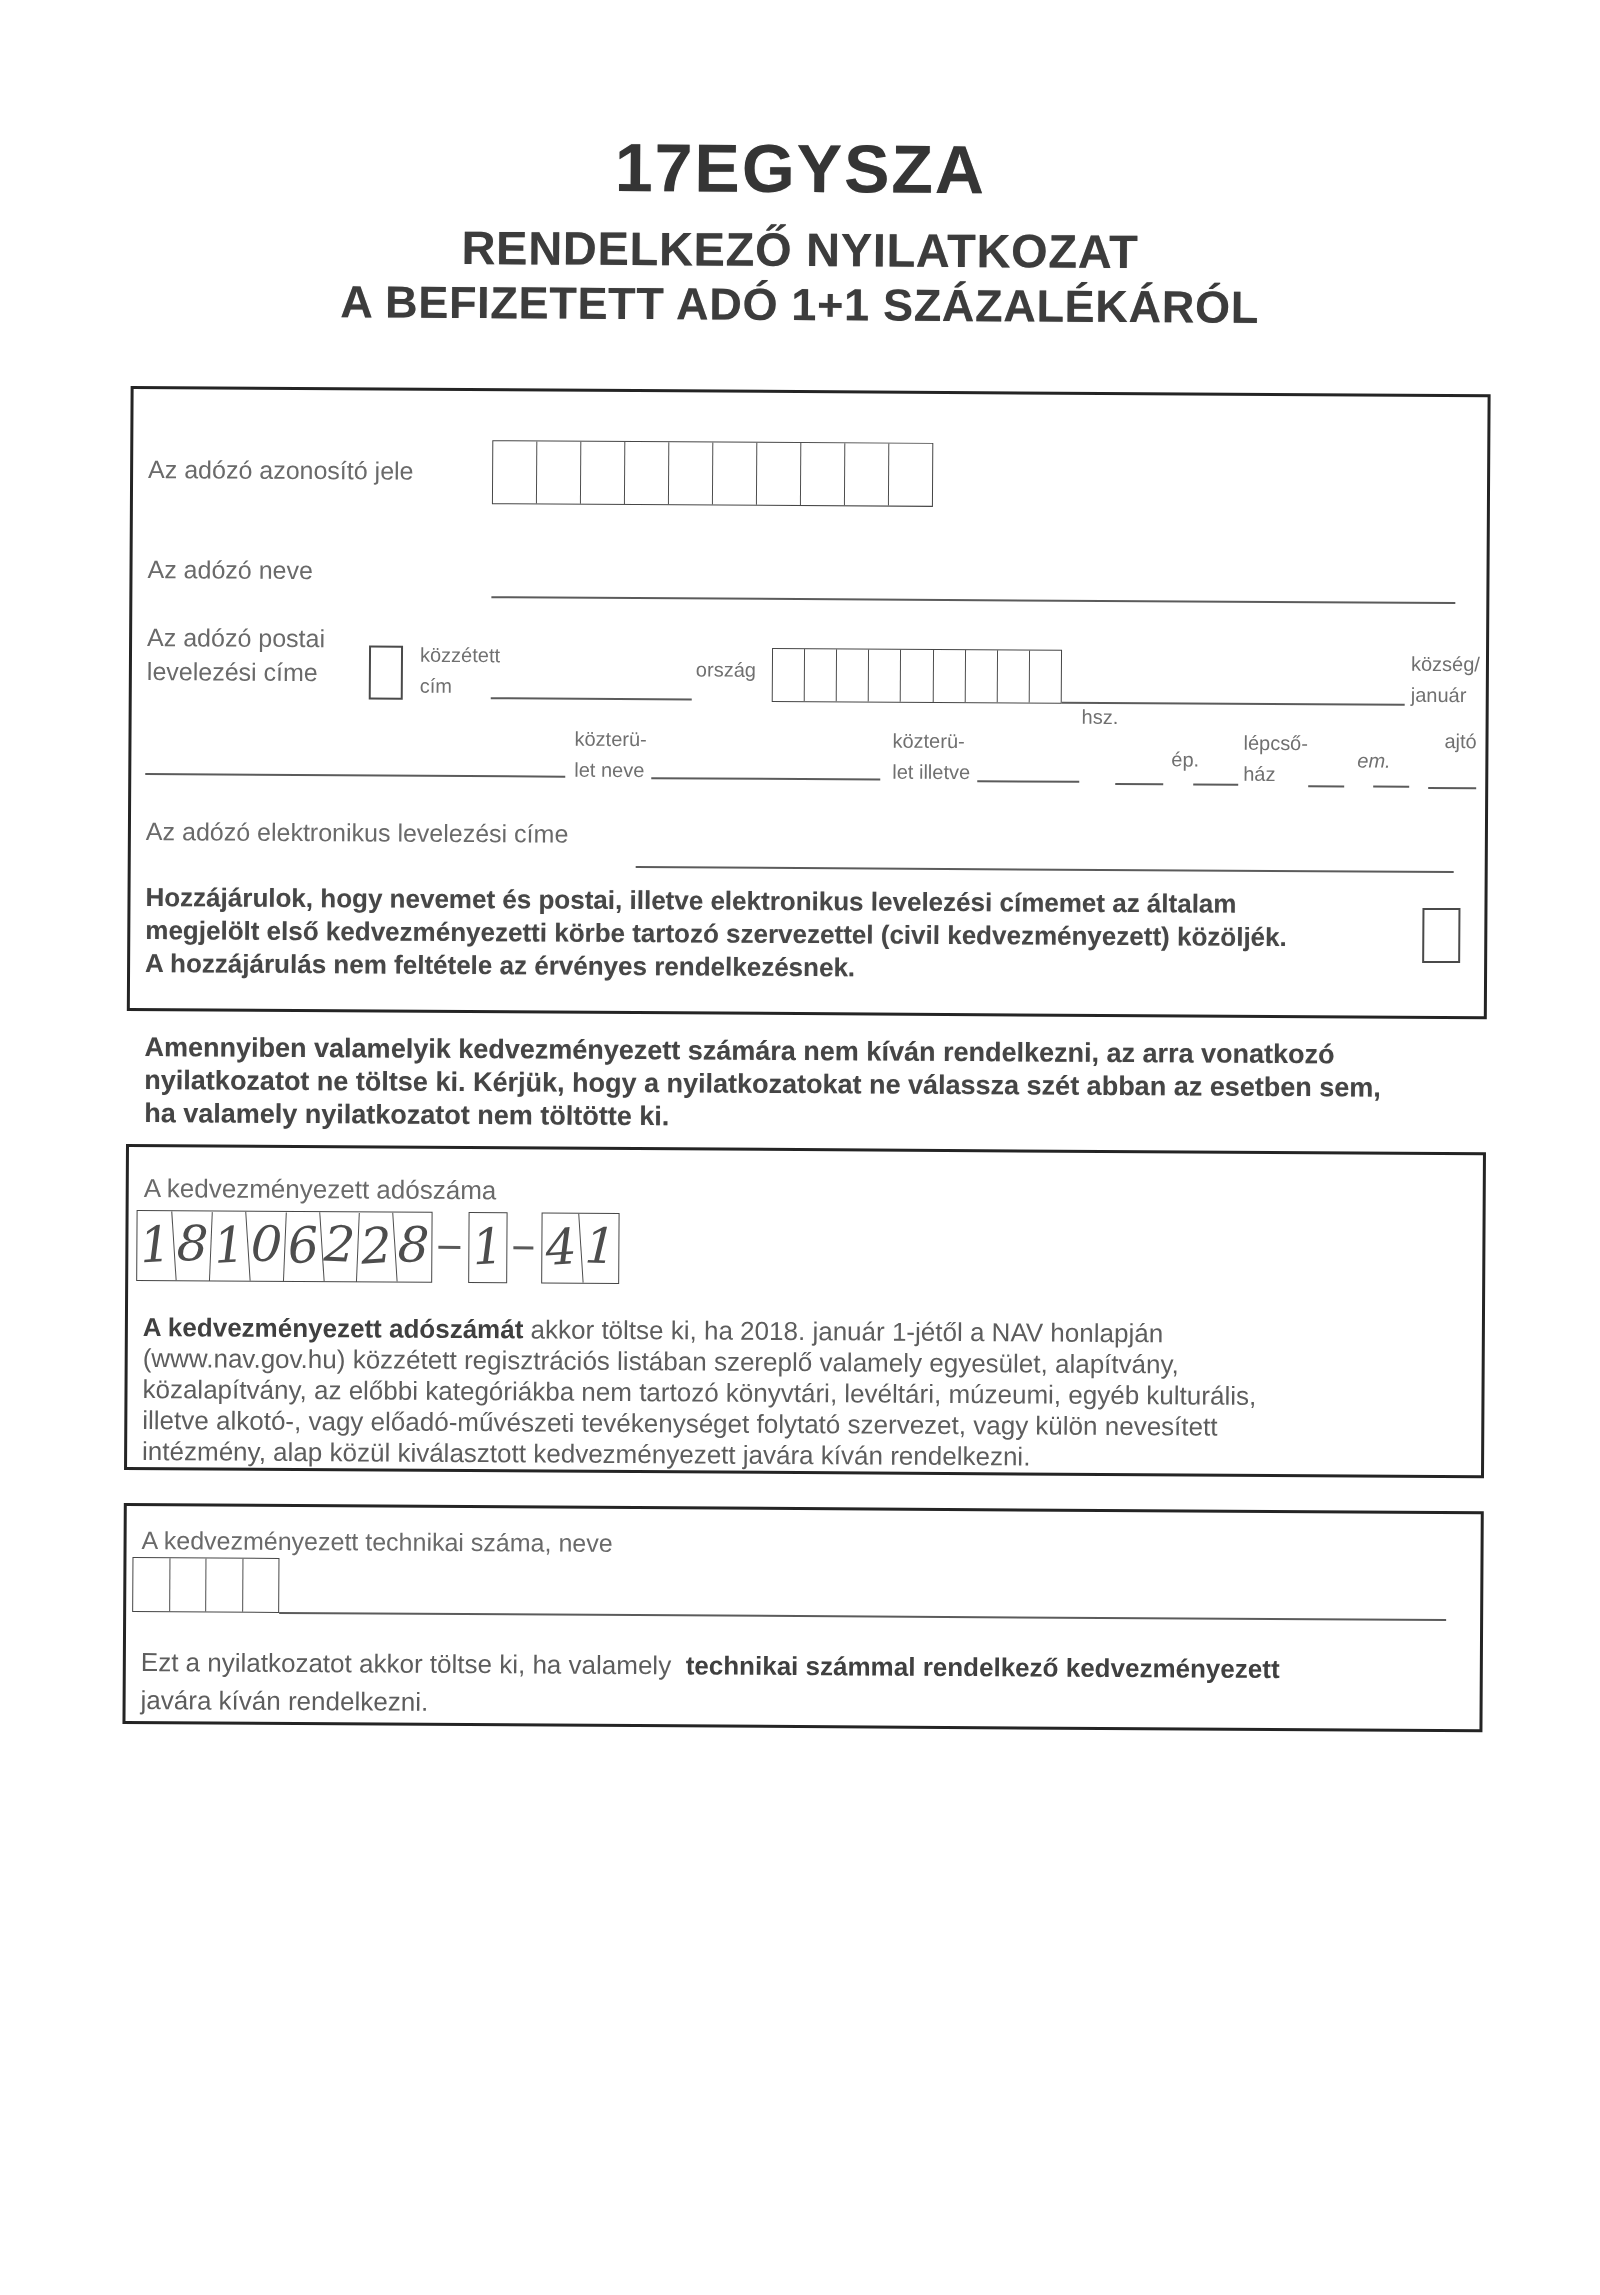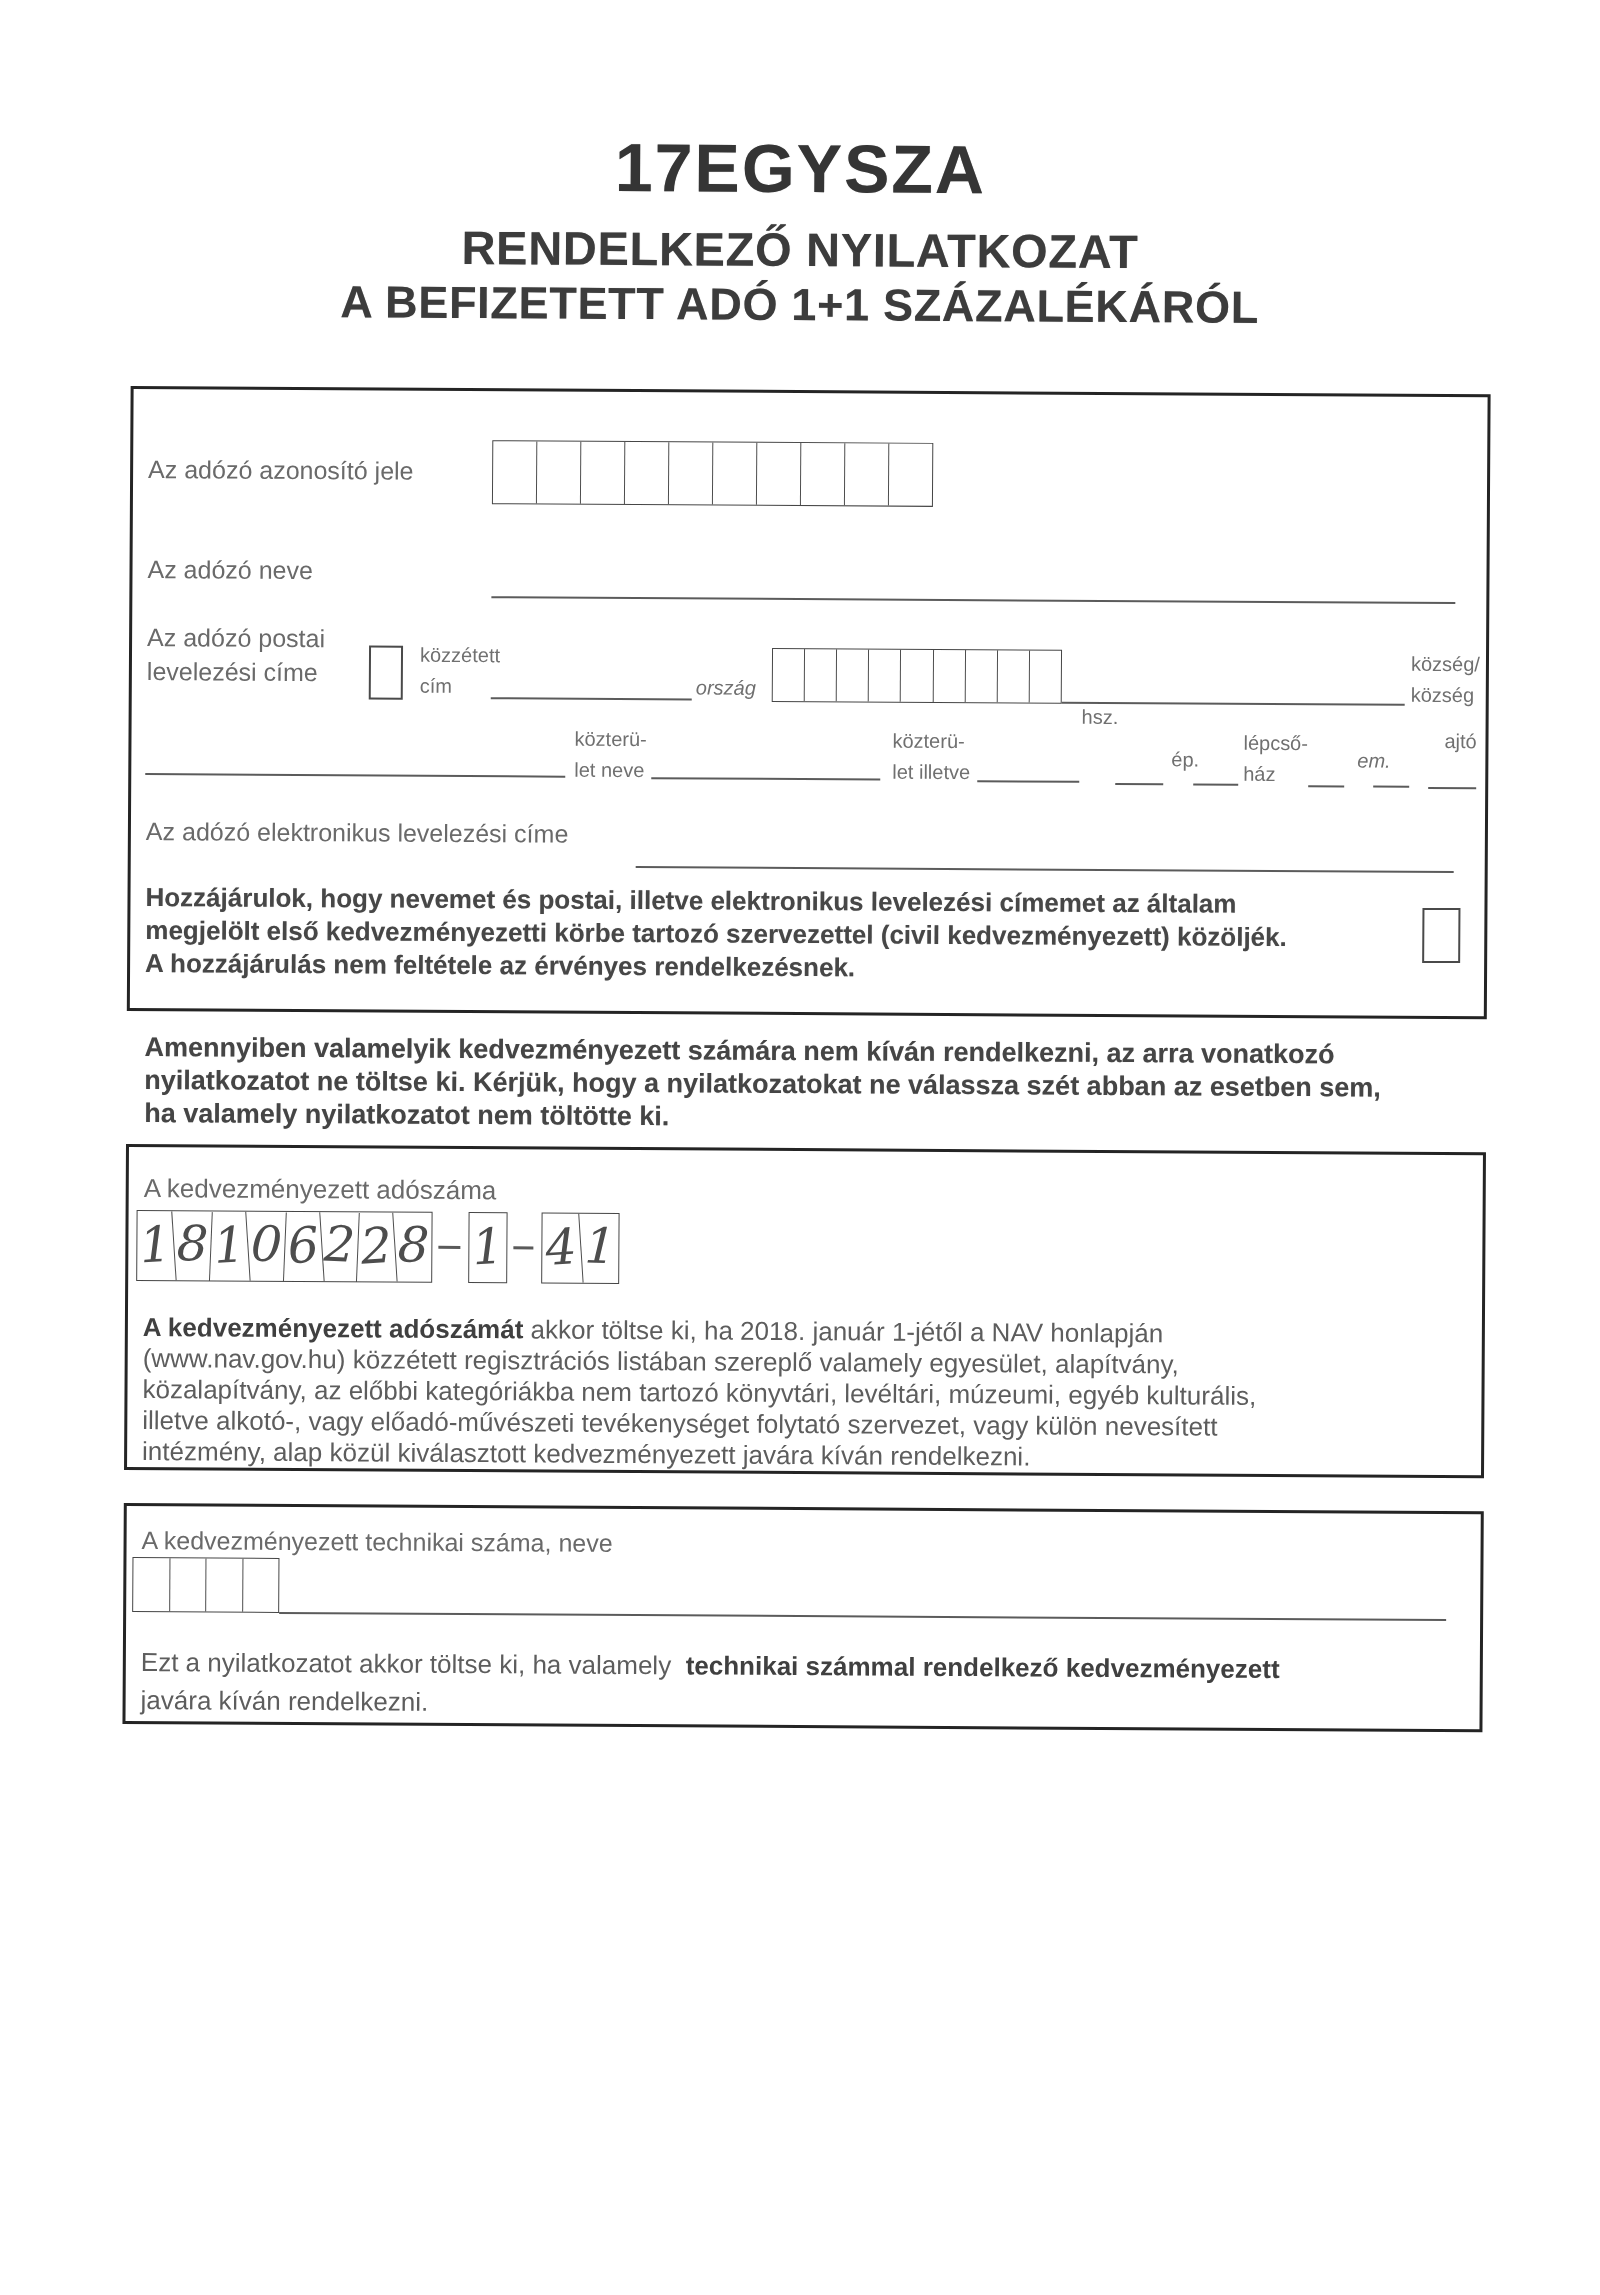--- a/index.html
+++ b/index.html
@@ -81,36 +81,36 @@
     <div>Az adózó postai</div>
     <div>levelezési címe</div>
   </div>
   <div class="checkbox" style="left:372px;top:648px;width:34px;height:54px;"></div>
   <div class="L slabel" style="left:423px;top:642px;">
     <div>közzétett</div>
     <div>cím</div>
   </div>
   <div class="wline" style="left:494px;top:699px;width:201px;"></div>
 
-  <div class="L slabel" style="left:699px;top:673px;font-style:italic;">ország</div>
+  <div class="L slabel" style="left:699px;top:655px;">ország</div>
   <div class="grid" style="left:775px;top:648px;width:290px;height:54px;">
         <div class="cell"></div>
         <div class="cell"></div>
         <div class="cell"></div>
         <div class="cell"></div>
         <div class="cell"></div>
         <div class="cell"></div>
         <div class="cell"></div>
         <div class="cell"></div>
         <div class="cell"></div>
       </div>
   <div class="wline" style="left:1065px;top:700px;width:343px;"></div>
   <div class="L slabel" style="left:1414px;top:645px;">
     <div>község/</div>
-    <div>község</div>
+    <div>január</div>
   </div>
 
   <div class="L slabel" style="left:578px;top:725px;">
     <div>közterü-</div>
     <div>let neve</div>
   </div>
   <div class="L slabel" style="left:896px;top:725px;">
     <div>közterü-</div>
     <div>let illetve</div>
   </div>

